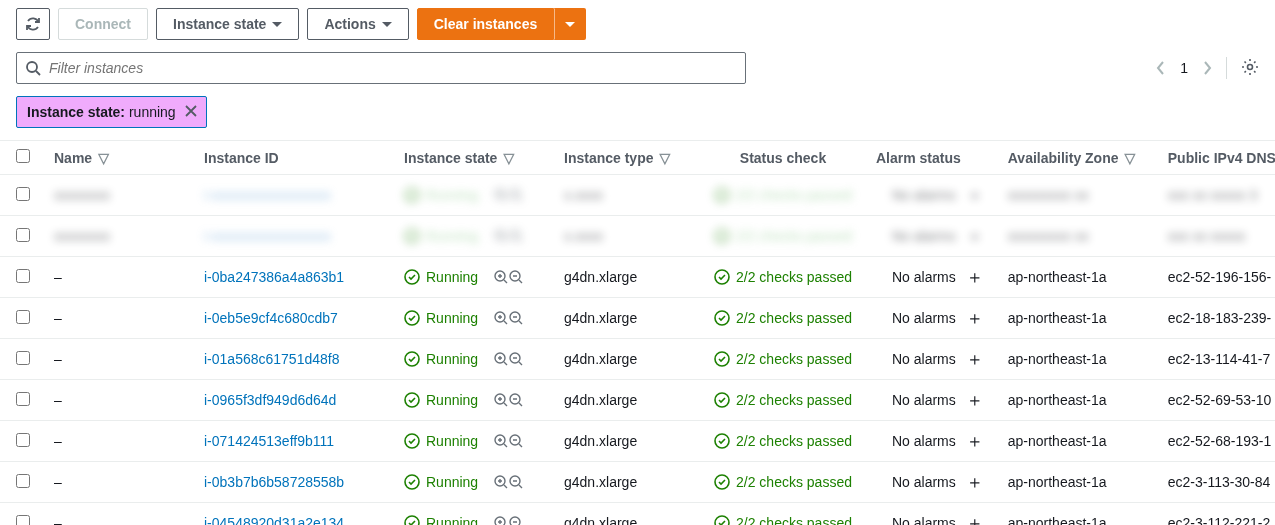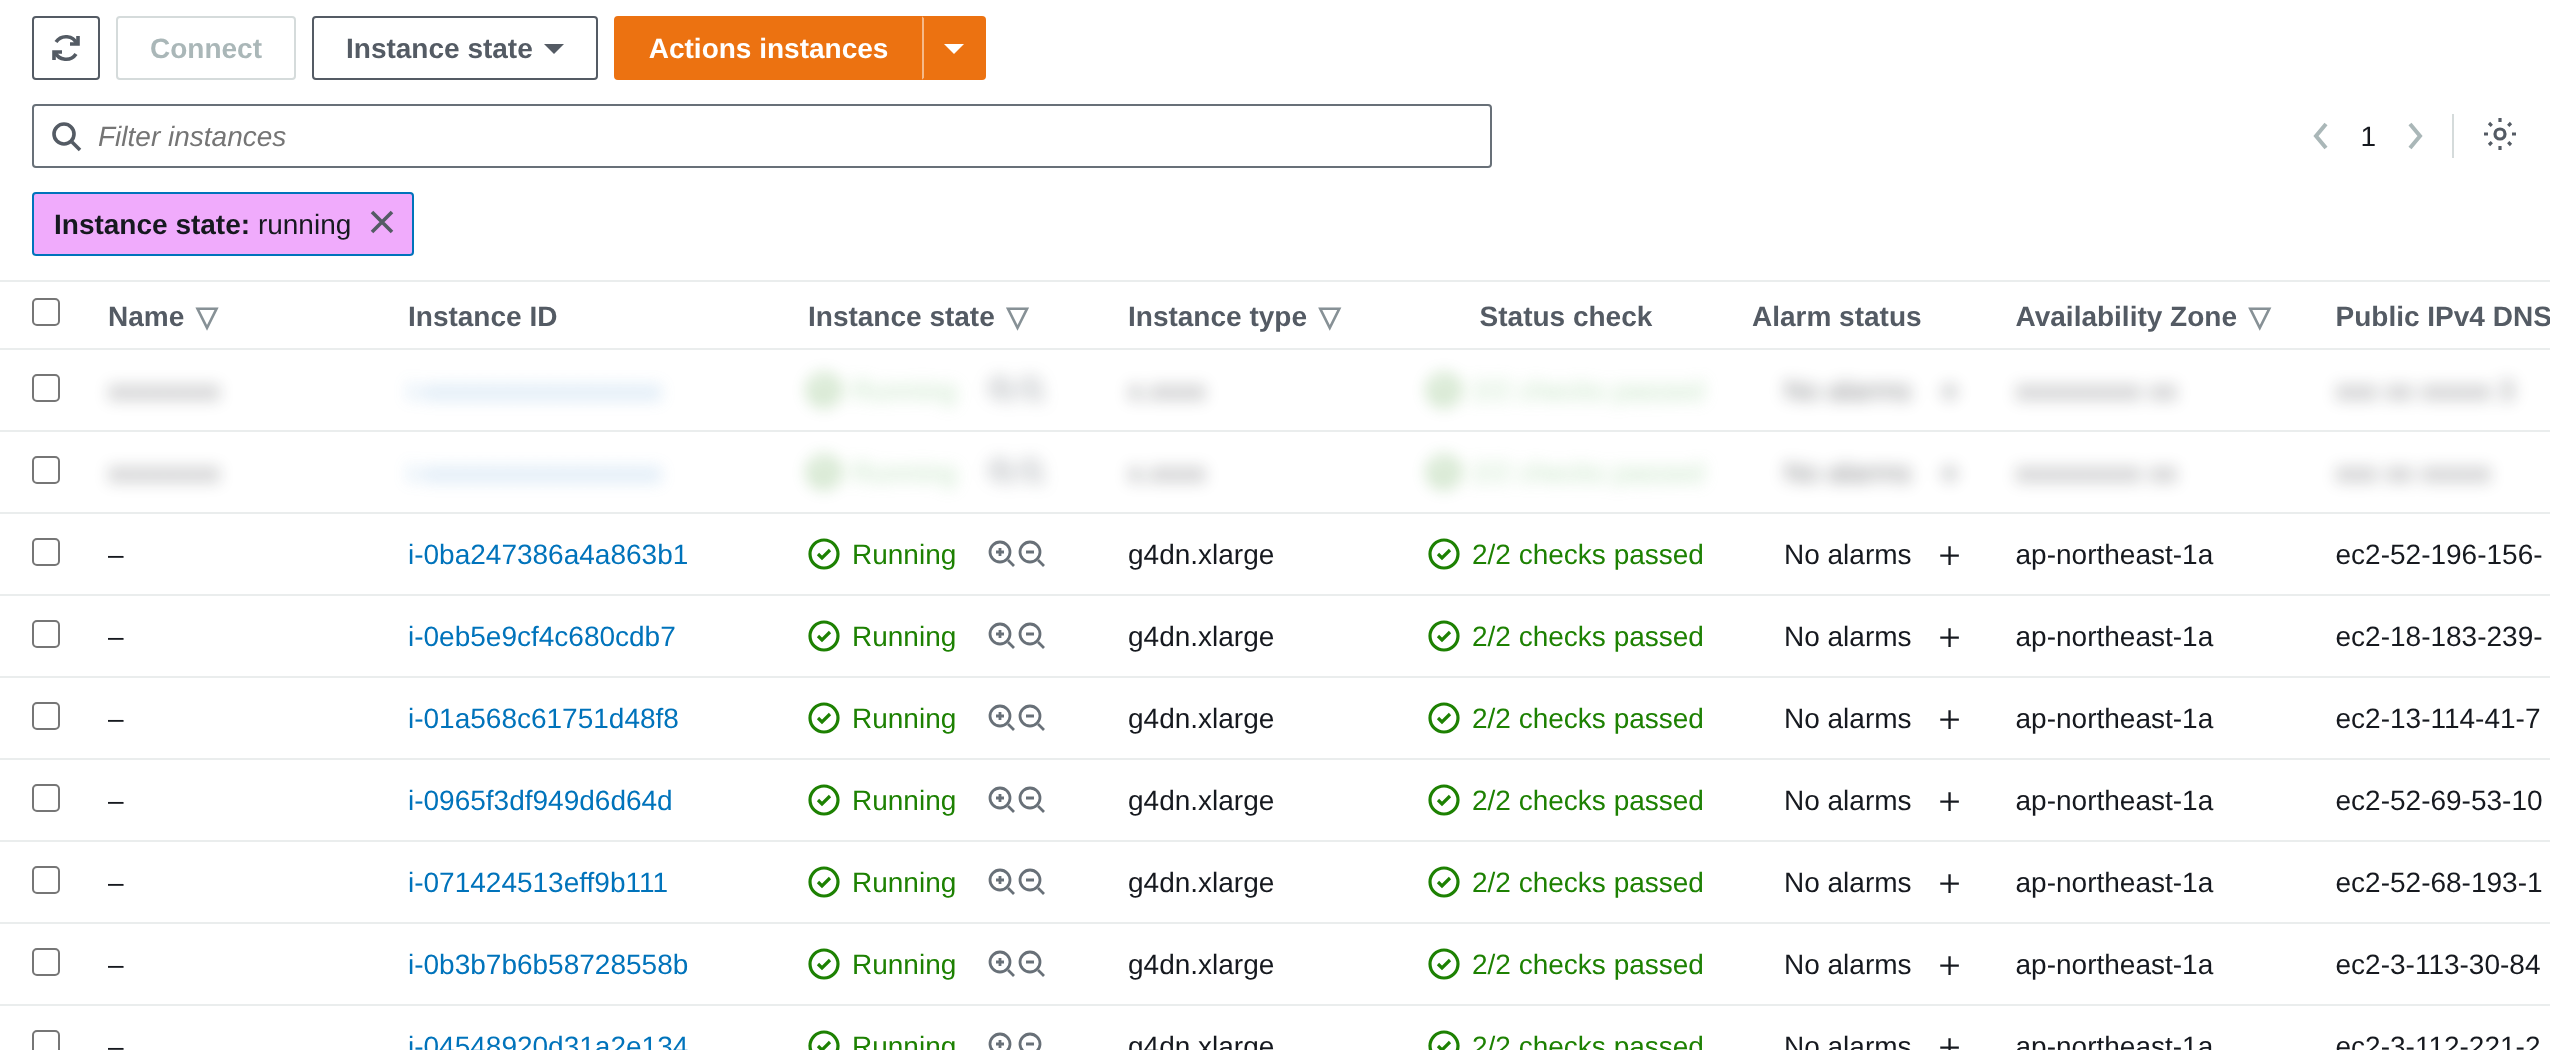--- a/index.html
+++ b/index.html
@@ -83,22 +83,26 @@
     <svg width="16" height="16" viewBox="0 0 16 16" fill="none" stroke="#545b64" stroke-width="1.8">
         <path d="M14 2v4h-4M2 14v-4h4"></path>
         <path d="M13.5 6A6 6 0 0 0 3 5M2.5 10a6 6 0 0 0 10.5 1"></path>
       </svg>
   </button>
   <button class="btn" disabled="">Connect</button>
   <button class="btn">
     <span>Instance state</span>
     <span class="caret"></span>
   </button>
+  <button class="btn">
+    <span>Actions</span>
+    <span class="caret"></span>
+  </button>
   <div class="split-group">
-    <button class="btn primary">Actions instances</button>
+    <button class="btn primary">Clear instances</button>
     <button class="btn primary">
       <span class="caret"></span>
     </button>
   </div>
 </div>
 
 <div class="filter-row">
   <div class="search-box">
     <svg width="16" height="16" viewBox="0 0 16 16" fill="none" stroke="#545b64" stroke-width="1.8">
         <circle cx="7" cy="7" r="5"></circle>

